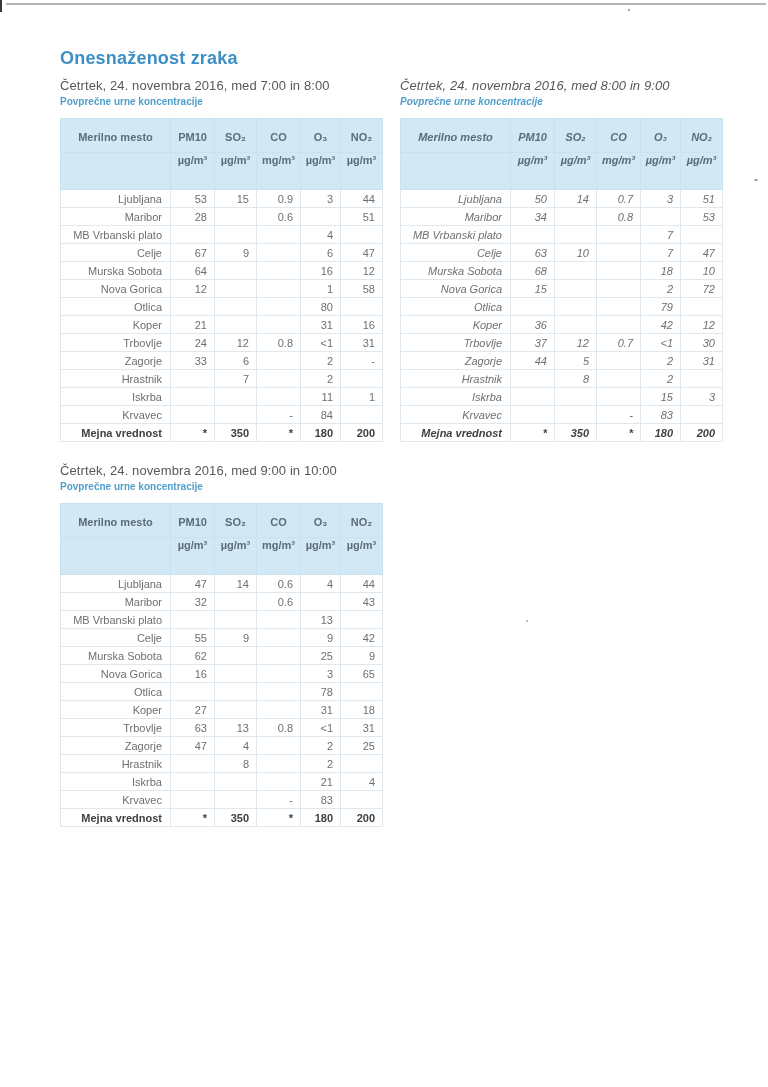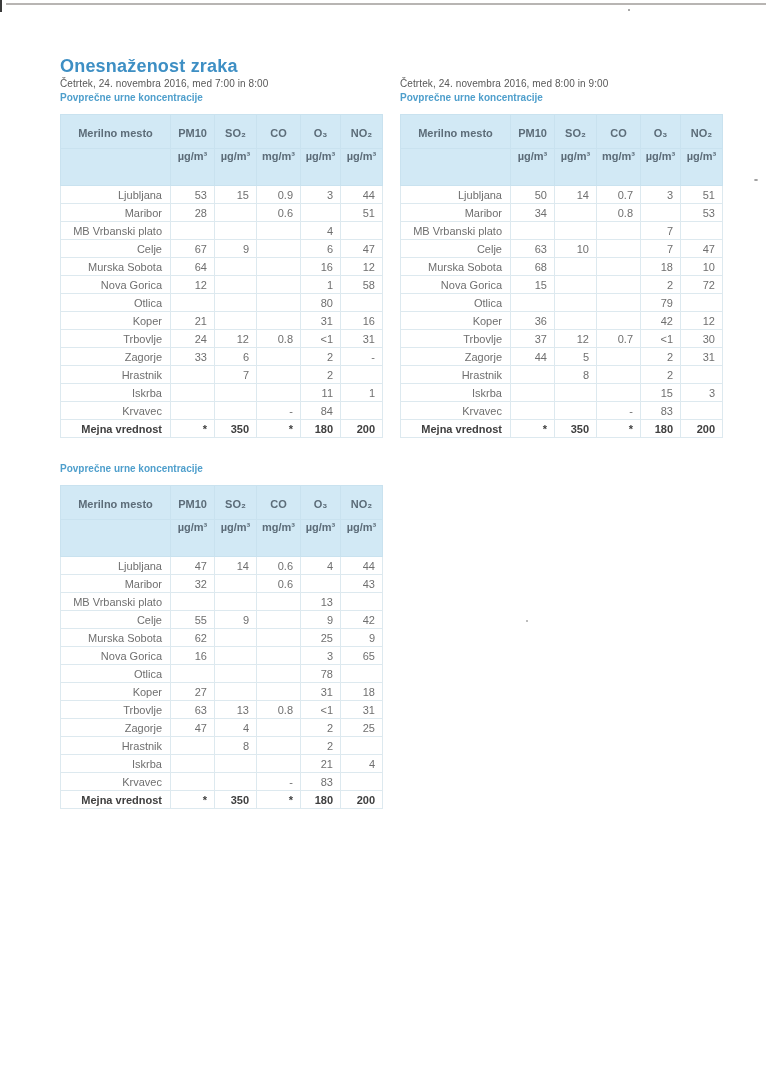--- a/index.html
+++ b/index.html
@@ -4,27 +4,27 @@
 <style>
   html, body { margin:0; padding:0; }
   body {
     width:768px; height:1087px;
     background:#ffffff;
     font-family:"Liberation Sans","DejaVu Sans",sans-serif;
     position:relative;
     overflow:hidden;
   }
   .page-title {
-    position:absolute; left:60px; top:44px;
+    position:absolute; left:60px; top:36px;
     font-size:18px; font-weight:bold; color:#3e8fc4;
     letter-spacing:0.2px;
   }
   .report { position:absolute; width:322px; }
   .report-date {
-    font-size:10px; color:#585858; margin:0 0 3px 0; letter-spacing:0.1px;
+    font-size:13px; color:#585858; margin:0 0 3px 0; letter-spacing:0.1px;
   }
   .report-subtitle {
     font-size:10px; font-weight:bold; color:#4f9fcc; margin:0 0 11px 0;
   }
   table.conc {
     border-collapse:collapse; width:322px; table-layout:fixed;
   }
   table.conc th, table.conc td {
     border:1px solid #dde9ef;
     white-space:nowrap; overflow:visible;
@@ -207,21 +207,21 @@
           <td class="num">*</td>
           <td class="num">350</td>
           <td class="num">*</td>
           <td class="num">180</td>
           <td class="num">200</td>
         </tr>
       </tbody>
   </table>
 </section>
 
-<section class="report" style="left:400px; top:78px;">
+<section class="report" style="left:400px; top:78px;font-style:italic;">
   <div class="report-date">Četrtek, 24. novembra 2016, med 8:00 in 9:00</div>
   <h2 class="report-subtitle">Povprečne urne koncentracije</h2>
   <table class="conc">
     <colgroup>
       <col style="width:110px">
         <col style="width:44px">
         <col style="width:42px">
       <col style="width:44px">
         <col style="width:40px">
         <col style="width:42px">
@@ -355,20 +355,21 @@
           <td class="num">350</td>
           <td class="num">*</td>
           <td class="num">180</td>
           <td class="num">200</td>
         </tr>
       </tbody>
   </table>
 </section>
 
 <section class="report" style="left:60px; top:463px;">
+  <div class="report-date">Četrtek, 24. novembra 2016, med 9:00 in 10:00</div>
   <h2 class="report-subtitle">Povprečne urne koncentracije</h2>
   <table class="conc">
     <colgroup>
       <col style="width:110px">
         <col style="width:44px">
         <col style="width:42px">
       <col style="width:44px">
         <col style="width:40px">
         <col style="width:42px">
     </colgroup>

